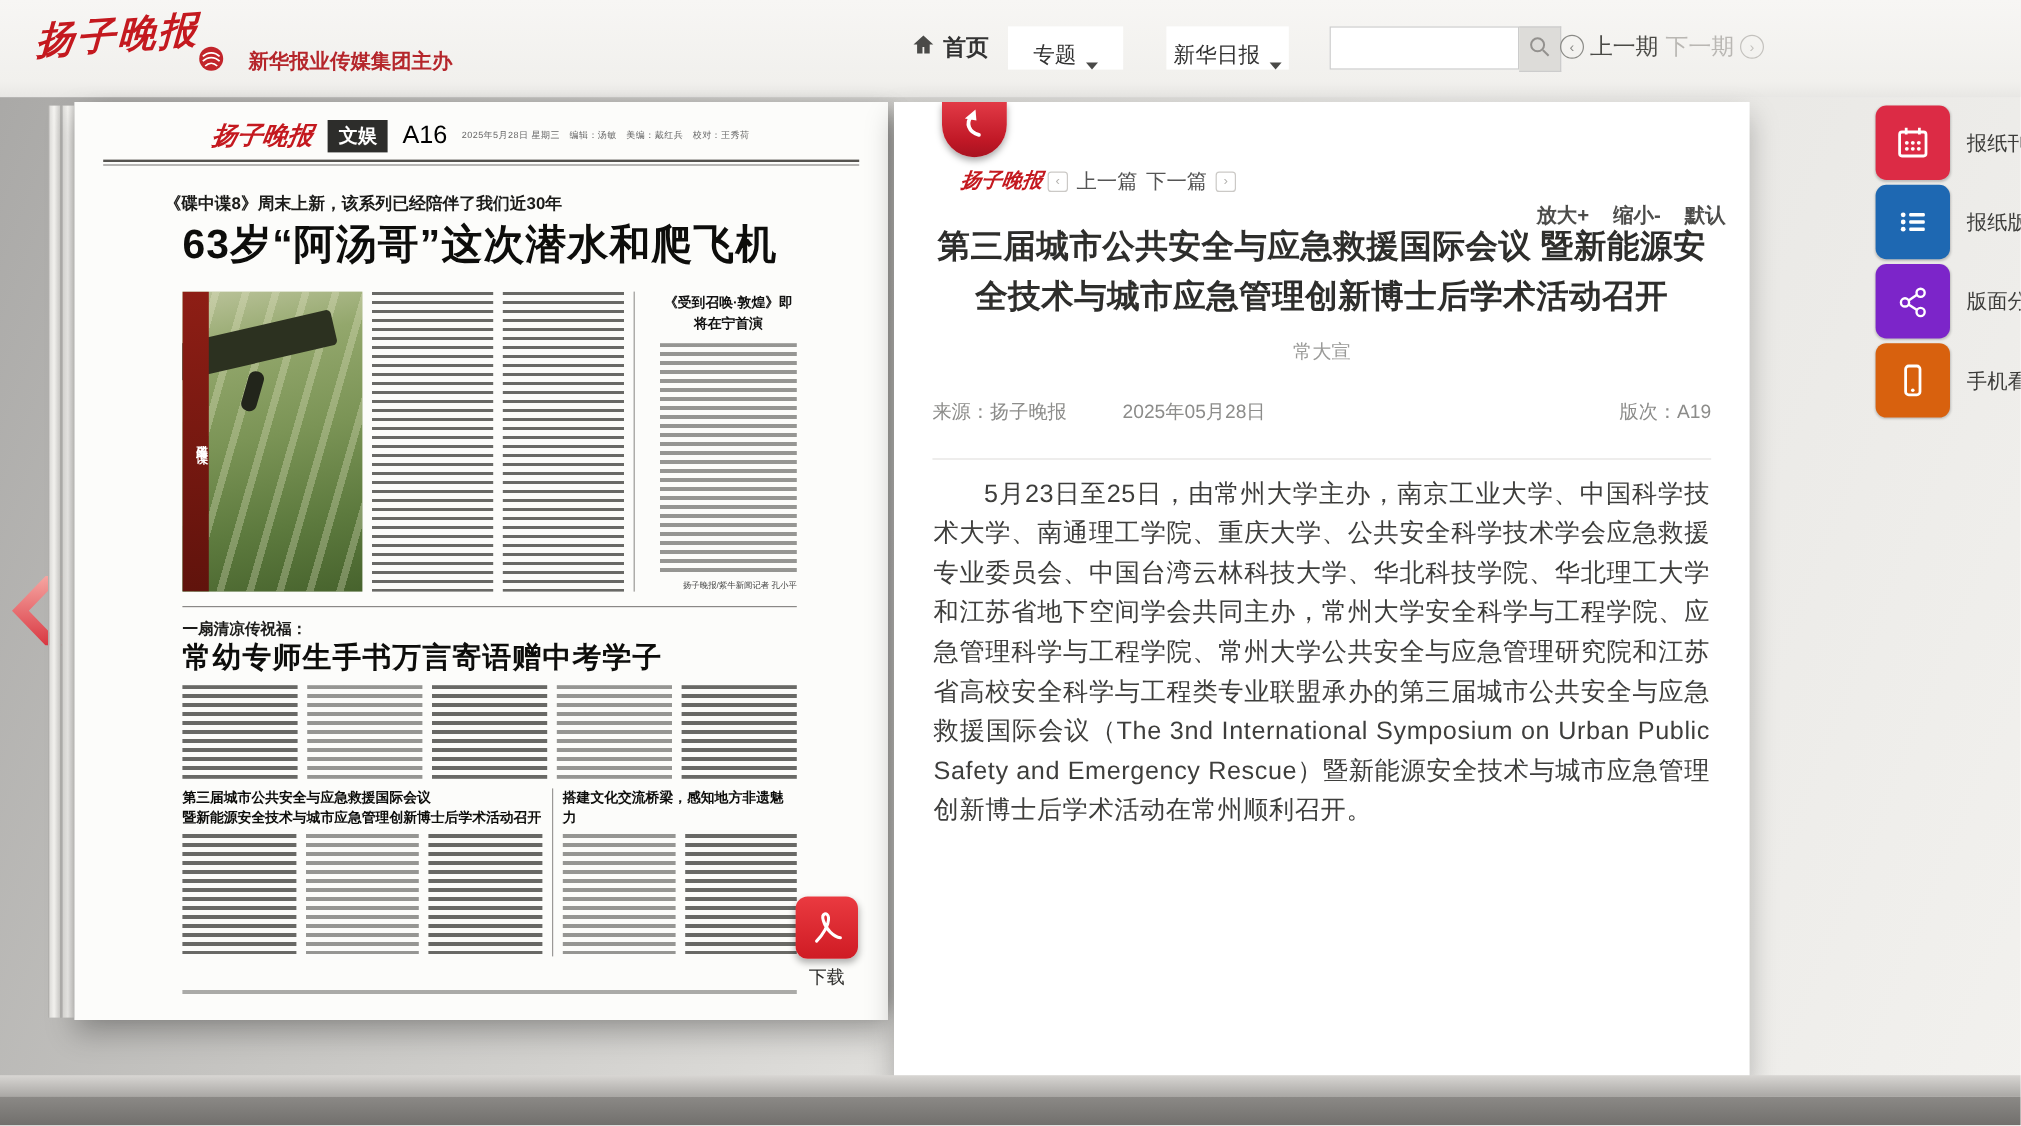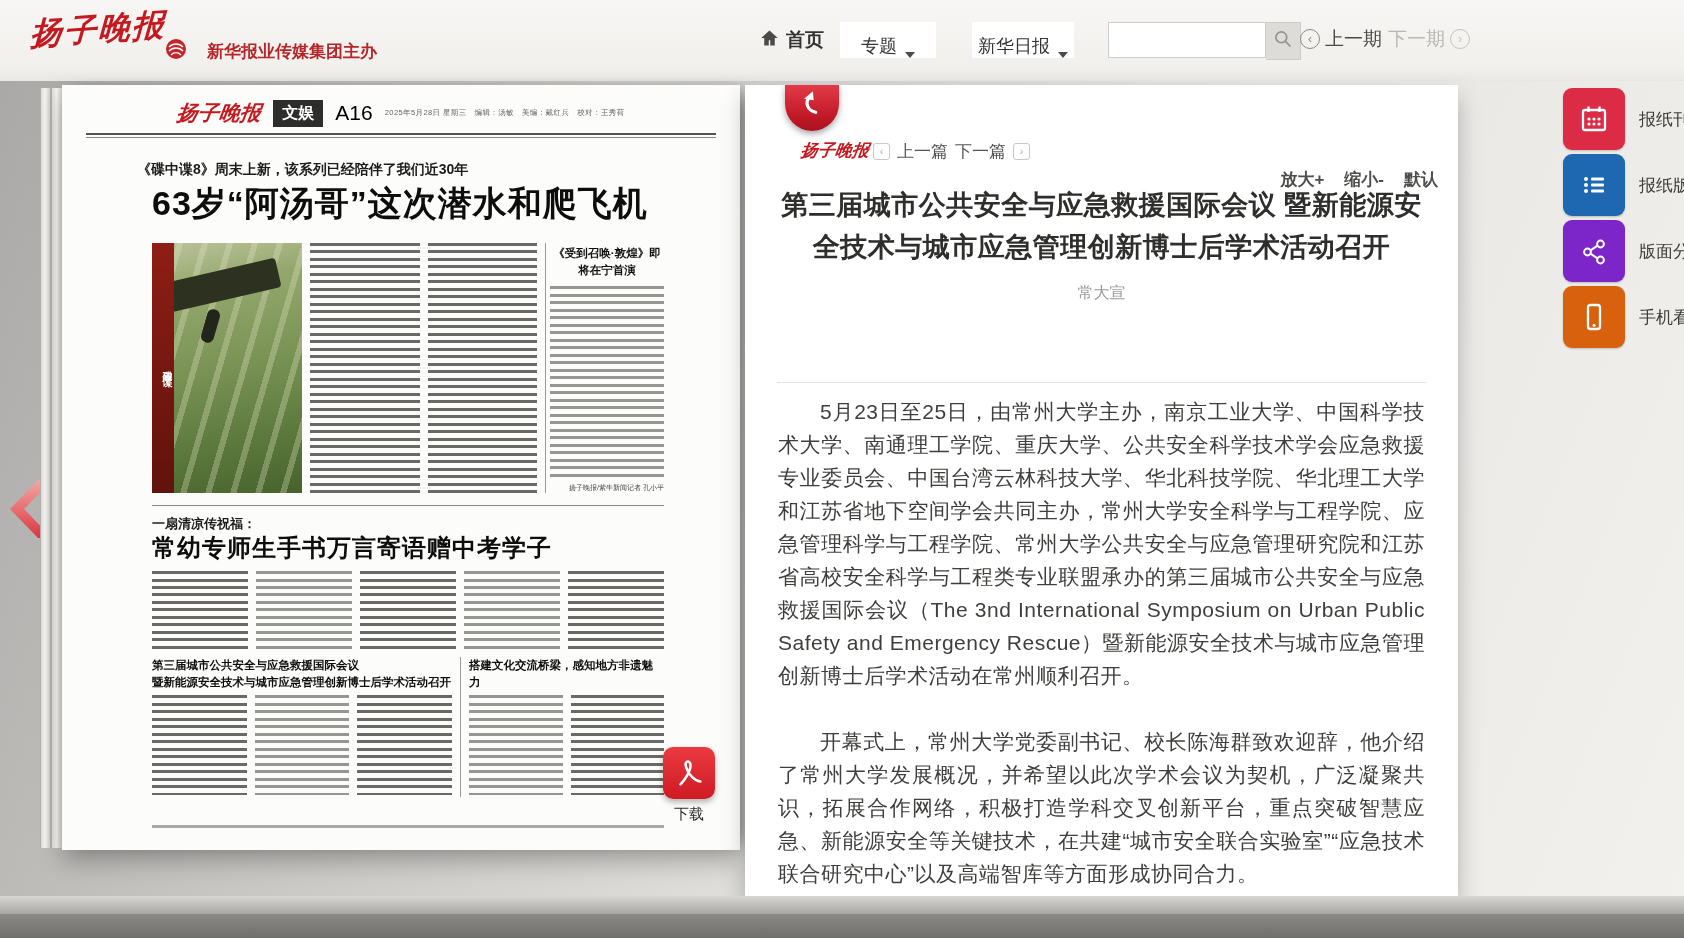--- a/index.html
+++ b/index.html
@@ -64,21 +64,21 @@
   .np-photo .person{position:absolute;left:52px;top:66px;width:13px;height:34px;background:#22251b;
     border-radius:6px;transform:rotate(16deg);}
   .np-poster{position:absolute;left:0;top:0;bottom:0;width:22px;
     background:linear-gradient(180deg,#8e1e15,#60130c);color:#fff;writing-mode:vertical-rl;
     font-size:10px;font-weight:bold;letter-spacing:3px;padding-top:8px;text-align:center;}
   .sim{background-image:repeating-linear-gradient(180deg,rgba(48,48,44,.72) 0,rgba(48,48,44,.72) 3px,
     transparent 3px,transparent 7.5px);}
   .sim.lite{background-image:repeating-linear-gradient(180deg,rgba(48,48,44,.5) 0,rgba(48,48,44,.5) 3px,
     transparent 3px,transparent 7.5px);}
   .np-col{flex:1;}
-  .np-sidebox{width:114px;flex:none;border-left:1px solid #9a9896;padding-left:4px;display:flex;
+  .np-sidebox{width:114px;flex:none;border-left:1px solid #9a9896;padding-left:21px;display:flex;
     flex-direction:column;}
   .sb-title{font-size:11.5px;font-weight:900;color:#111;text-align:center;line-height:1.5;margin:2px 0 6px;}
   .sb-sim{flex:1;}
   .sb-byline{font-size:7px;color:#444;text-align:right;margin-top:4px;}
   .np-div1{position:absolute;left:90px;right:76px;top:420px;border-top:1px solid #8a8886;}
   .np-kicker2{position:absolute;left:90px;top:430px;font-size:13px;font-weight:bold;color:#1c1c1a;}
   .np-headline2{position:absolute;left:90px;top:447px;font-size:24px;font-weight:900;color:#0d0d0b;letter-spacing:1px;}
   .np-row2{position:absolute;left:90px;top:486px;width:512px;height:78px;display:flex;gap:8px;}
   .np-row3{position:absolute;left:90px;top:572px;width:512px;height:140px;display:flex;}
   .np-bl{width:300px;flex:none;}
@@ -290,24 +290,30 @@
       <span>下一篇</span>
       <span class="sq">›</span>
     </div>
     <div class="zoom-ctrl">
       <span>放大+</span>
       <span>缩小-</span>
       <span>默认</span>
     </div>
     <div class="art-title">第三届城市公共安全与应急救援国际会议 暨新能源安全技术与城市应急管理创新博士后学术活动召开</div>
     <div class="art-byline">常大宣</div>
+    <div class="art-meta">
+      <span class="left">
+        <span>来源：扬子晚报</span>
+        <span>2025年05月28日</span>
+      </span>
+      <span>版次：A19</span>
+    </div>
     <div class="art-hr"></div>
     <div class="art-body">
       <p>5月23日至25日，由常州大学主办，南京工业大学、中国科学技术大学、南通理工学院、重庆大学、公共安全科学技术学会应急救援专业委员会、中国台湾云林科技大学、华北科技学院、华北理工大学和江苏省地下空间学会共同主办，常州大学安全科学与工程学院、应急管理科学与工程学院、常州大学公共安全与应急管理研究院和江苏省高校安全科学与工程类专业联盟承办的第三届城市公共安全与应急救援国际会议（The 3nd International Symposium on Urban Public Safety and Emergency Rescue）暨新能源安全技术与城市应急管理创新博士后学术活动在常州顺利召开。</p>
-      <p>开幕式上，常州大学党委副书记、校长陈海群致欢迎辞，他介绍了常州大学发展概况，并希望以此次学术会议为契机，广泛凝聚共识，拓展合作网络，积极打造学科交叉创新平台，重点突破智慧应急、新能源安全等关键技术，在共建“城市安全联合实验室”“应急技术联合研究中心”以及高端智库等方面形成协同合力。</p>
     </div>
   </div>
 
   <div class="tools">
     <div class="tool">
       <div class="tool-btn tb-red">
         <svg width="32" height="32" viewBox="0 0 32 32">
           <rect x="5" y="7" width="22" height="20" rx="2" fill="none" stroke="#fff" stroke-width="2.3"></rect>
           <line x1="10.5" y1="3.5" x2="10.5" y2="9" stroke="#fff" stroke-width="2.3"></line>
           <line x1="21.5" y1="3.5" x2="21.5" y2="9" stroke="#fff" stroke-width="2.3"></line>

